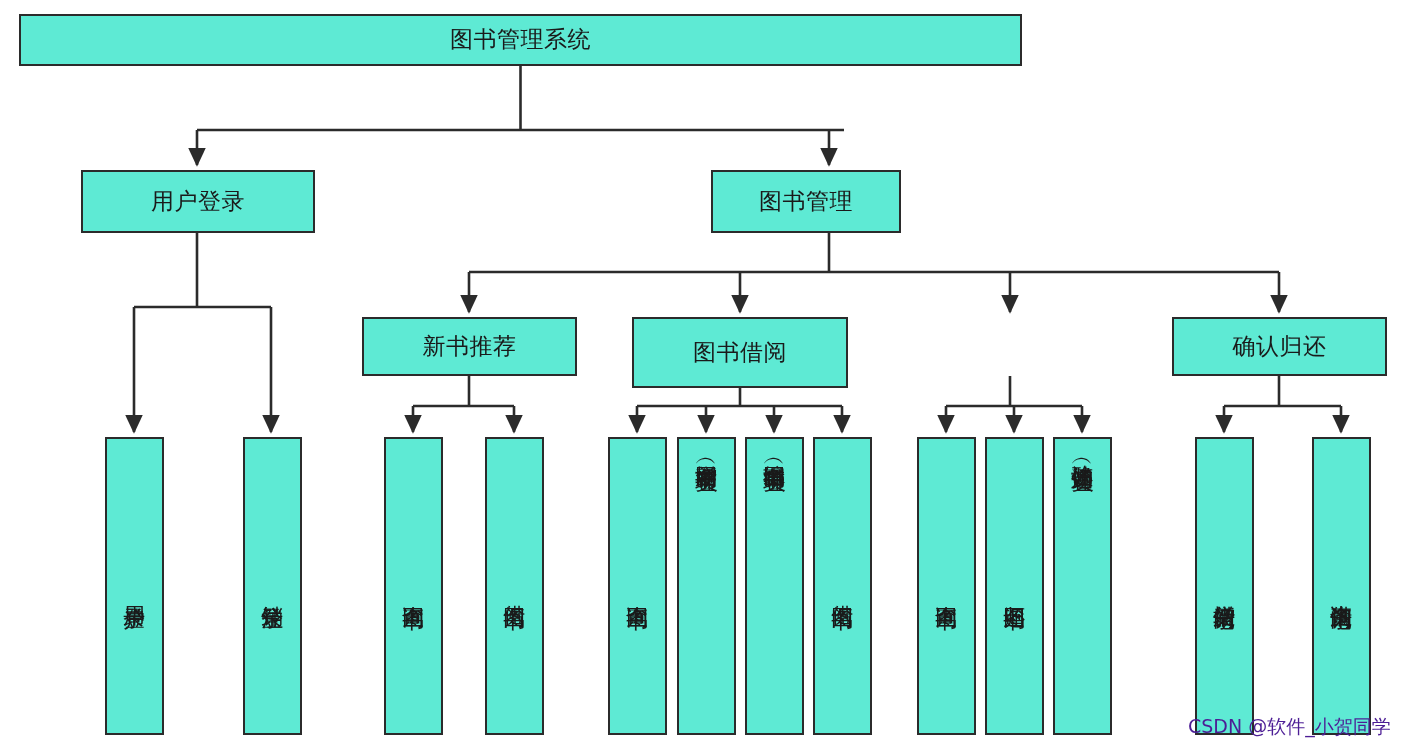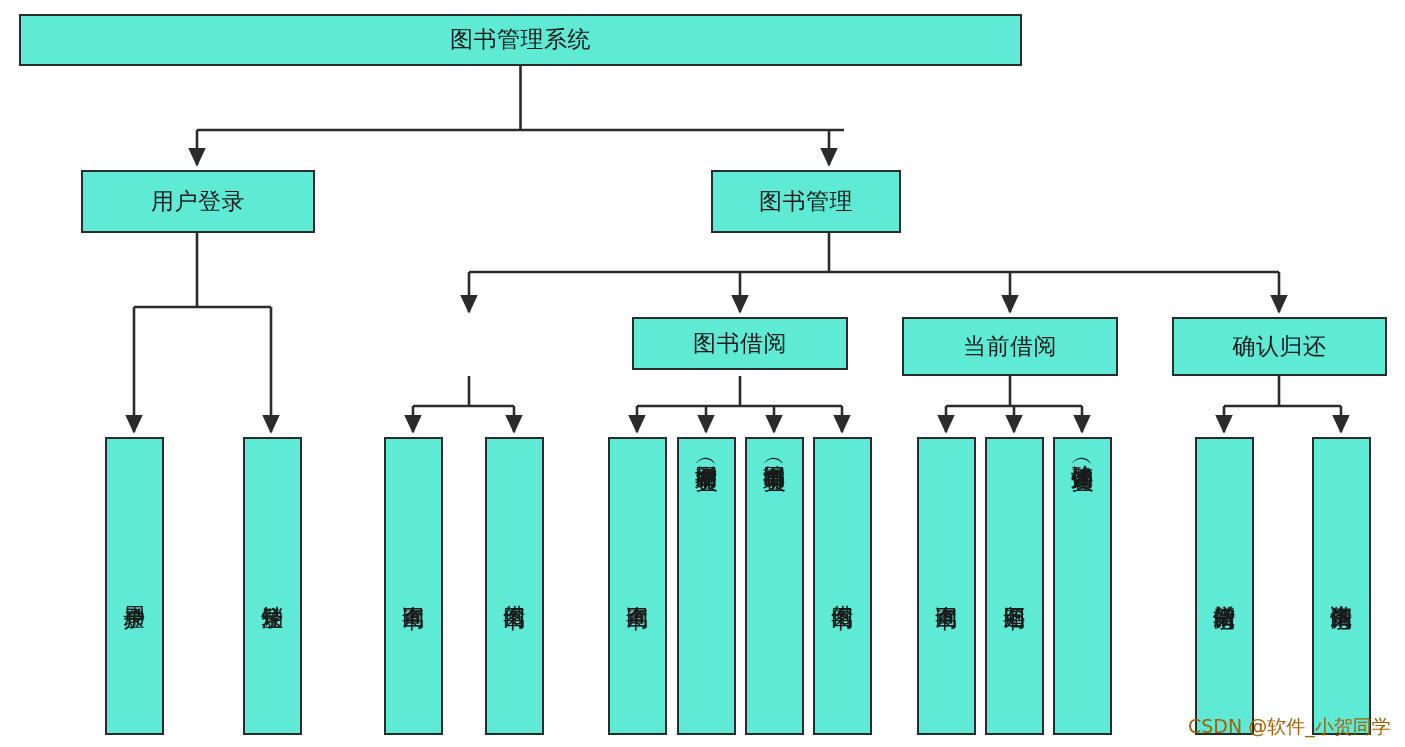--- a/index.html
+++ b/index.html
@@ -66,21 +66,21 @@
   }
   .node.vert.center .node-label {
     margin-top: auto;
     margin-bottom: auto;
   }
   .watermark {
     position: absolute;
     left: 1188px;
     top: 714px;
     font-size: 19px;
-    color: #a16207;
+    color: #4c1d95;
     white-space: nowrap;
     z-index: 5;
     font-family: "DejaVu Sans", "Liberation Sans", sans-serif;
   }
 </style>
 </head>
 <body>
 
 <div id="canvas">
 
@@ -139,25 +139,25 @@
     <span class="node-label">图书管理系统</span>
   </div>
 
   <div class="node horiz" style="left:81px; top:170px; width:234px; height:63px;">
     <span class="node-label">用户登录</span>
   </div>
   <div class="node horiz" style="left:711px; top:170px; width:190px; height:63px;">
     <span class="node-label">图书管理</span>
   </div>
 
-  <div class="node horiz" style="left:632px; top:317px; width:216px; height:53px;">
+  <div class="node horiz" style="left:362px; top:317px; width:215px; height:59px;">
+    <span class="node-label">新书推荐</span>
+  </div>
+  <div class="node horiz" style="left:632px; top:317px; width:216px; height:71px;">
     <span class="node-label">图书借阅</span>
-  </div>
-  <div class="node horiz" style="left:902px; top:317px; width:216px; height:59px;">
-    <span class="node-label">当前借阅</span>
   </div>
   <div class="node horiz" style="left:1172px; top:317px; width:215px; height:59px;">
     <span class="node-label">确认归还</span>
   </div>
 
   <div class="node vert center" style="left:105px; top:437px; width:59px; height:298px;">
     <span class="node-label">用户登录</span>
   </div>
   <div class="node vert center" style="left:243px; top:437px; width:59px; height:298px;">
     <span class="node-label">注销登录</span>

